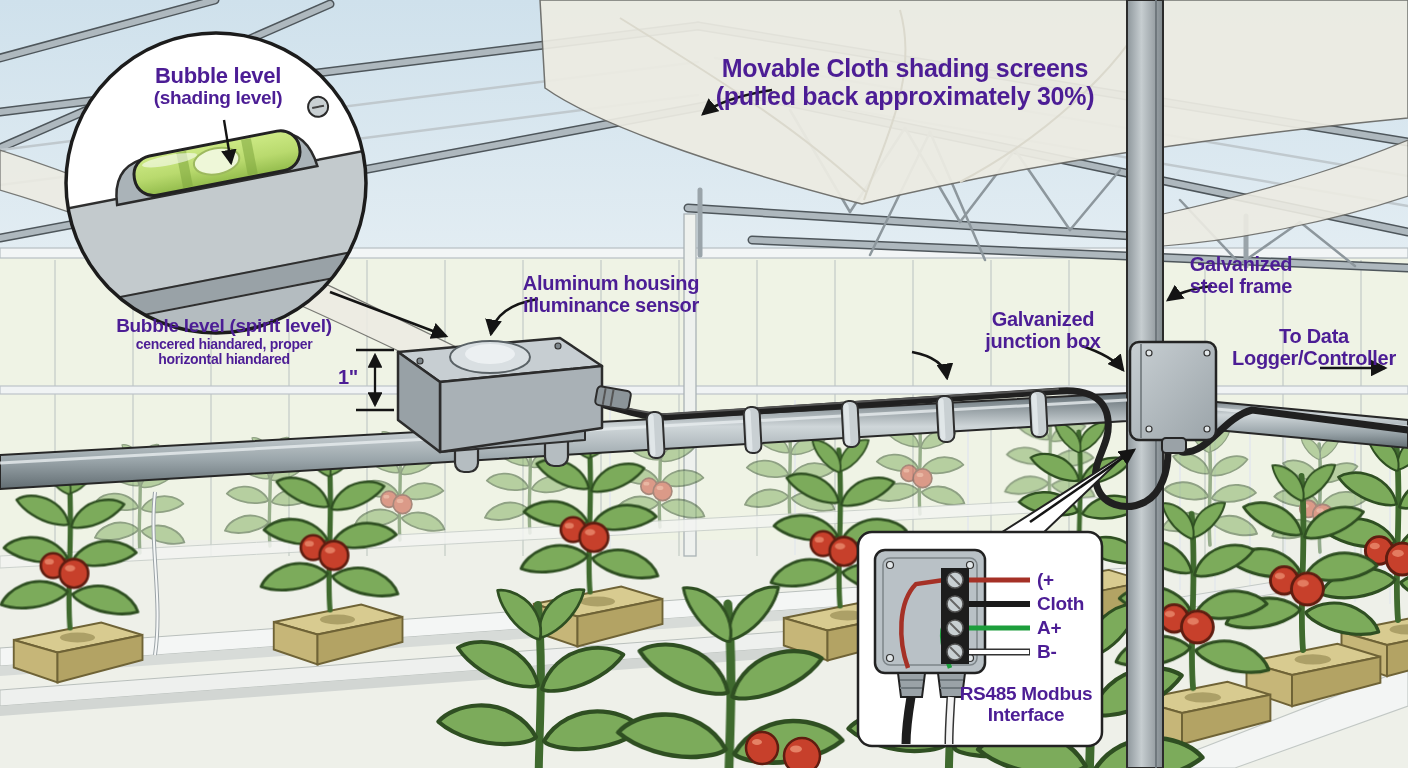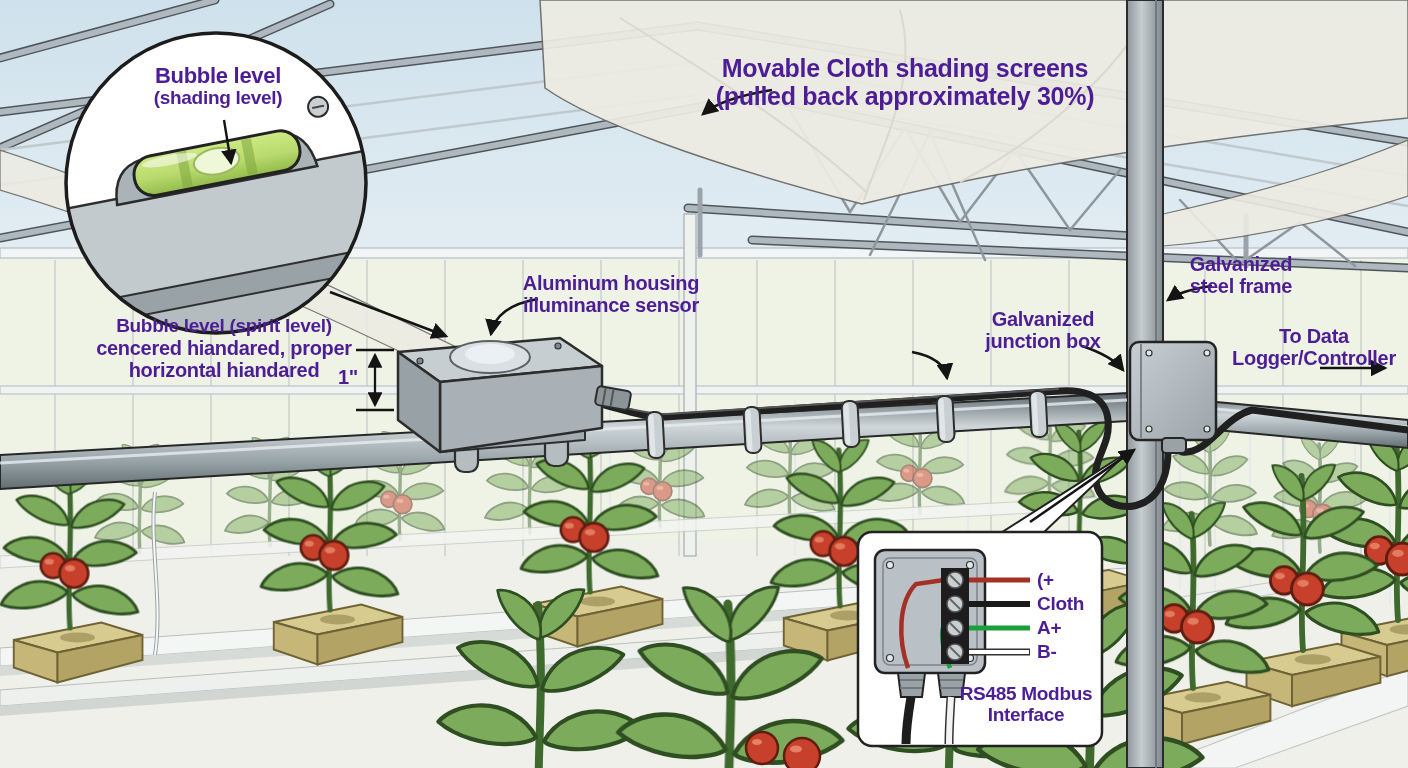--- a/index.html
+++ b/index.html
@@ -3,21 +3,21 @@
 <meta charset="utf-8">
 <style>
   html,body{margin:0;padding:0;background:#222;}
   .stage{position:relative;width:1408px;height:768px;overflow:hidden;
          font-family:"Liberation Sans",sans-serif;background:#dfe9ef;}
   .stage svg{position:absolute;left:0;top:0;}
   .lbl{position:absolute;z-index:5;color:#4c1d95;font-weight:bold;text-align:center;
        line-height:1.1;letter-spacing:-0.3px;white-space:nowrap;transform:translateX(-50%);}
   .lbl span{display:block;}
   .fs22{font-size:22px;} .fs21{font-size:25px;} .fs20{font-size:20px;}
-  .fs19{font-size:19px;} .fs16{font-size:20px;font-weight:bold;}
+  .fs19{font-size:19px;} .fs16{font-size:14px;font-weight:bold;}
   .left{transform:none;text-align:left;}
 </style>
 </head>
 <body>
 
 <div class="stage">
 <svg width="1408" height="768" viewBox="0 0 1408 768">
   <defs>
     <linearGradient id="sky" x1="0" y1="0" x2="0" y2="1">
       <stop offset="0" stop-color="#cfe1ec"></stop>

